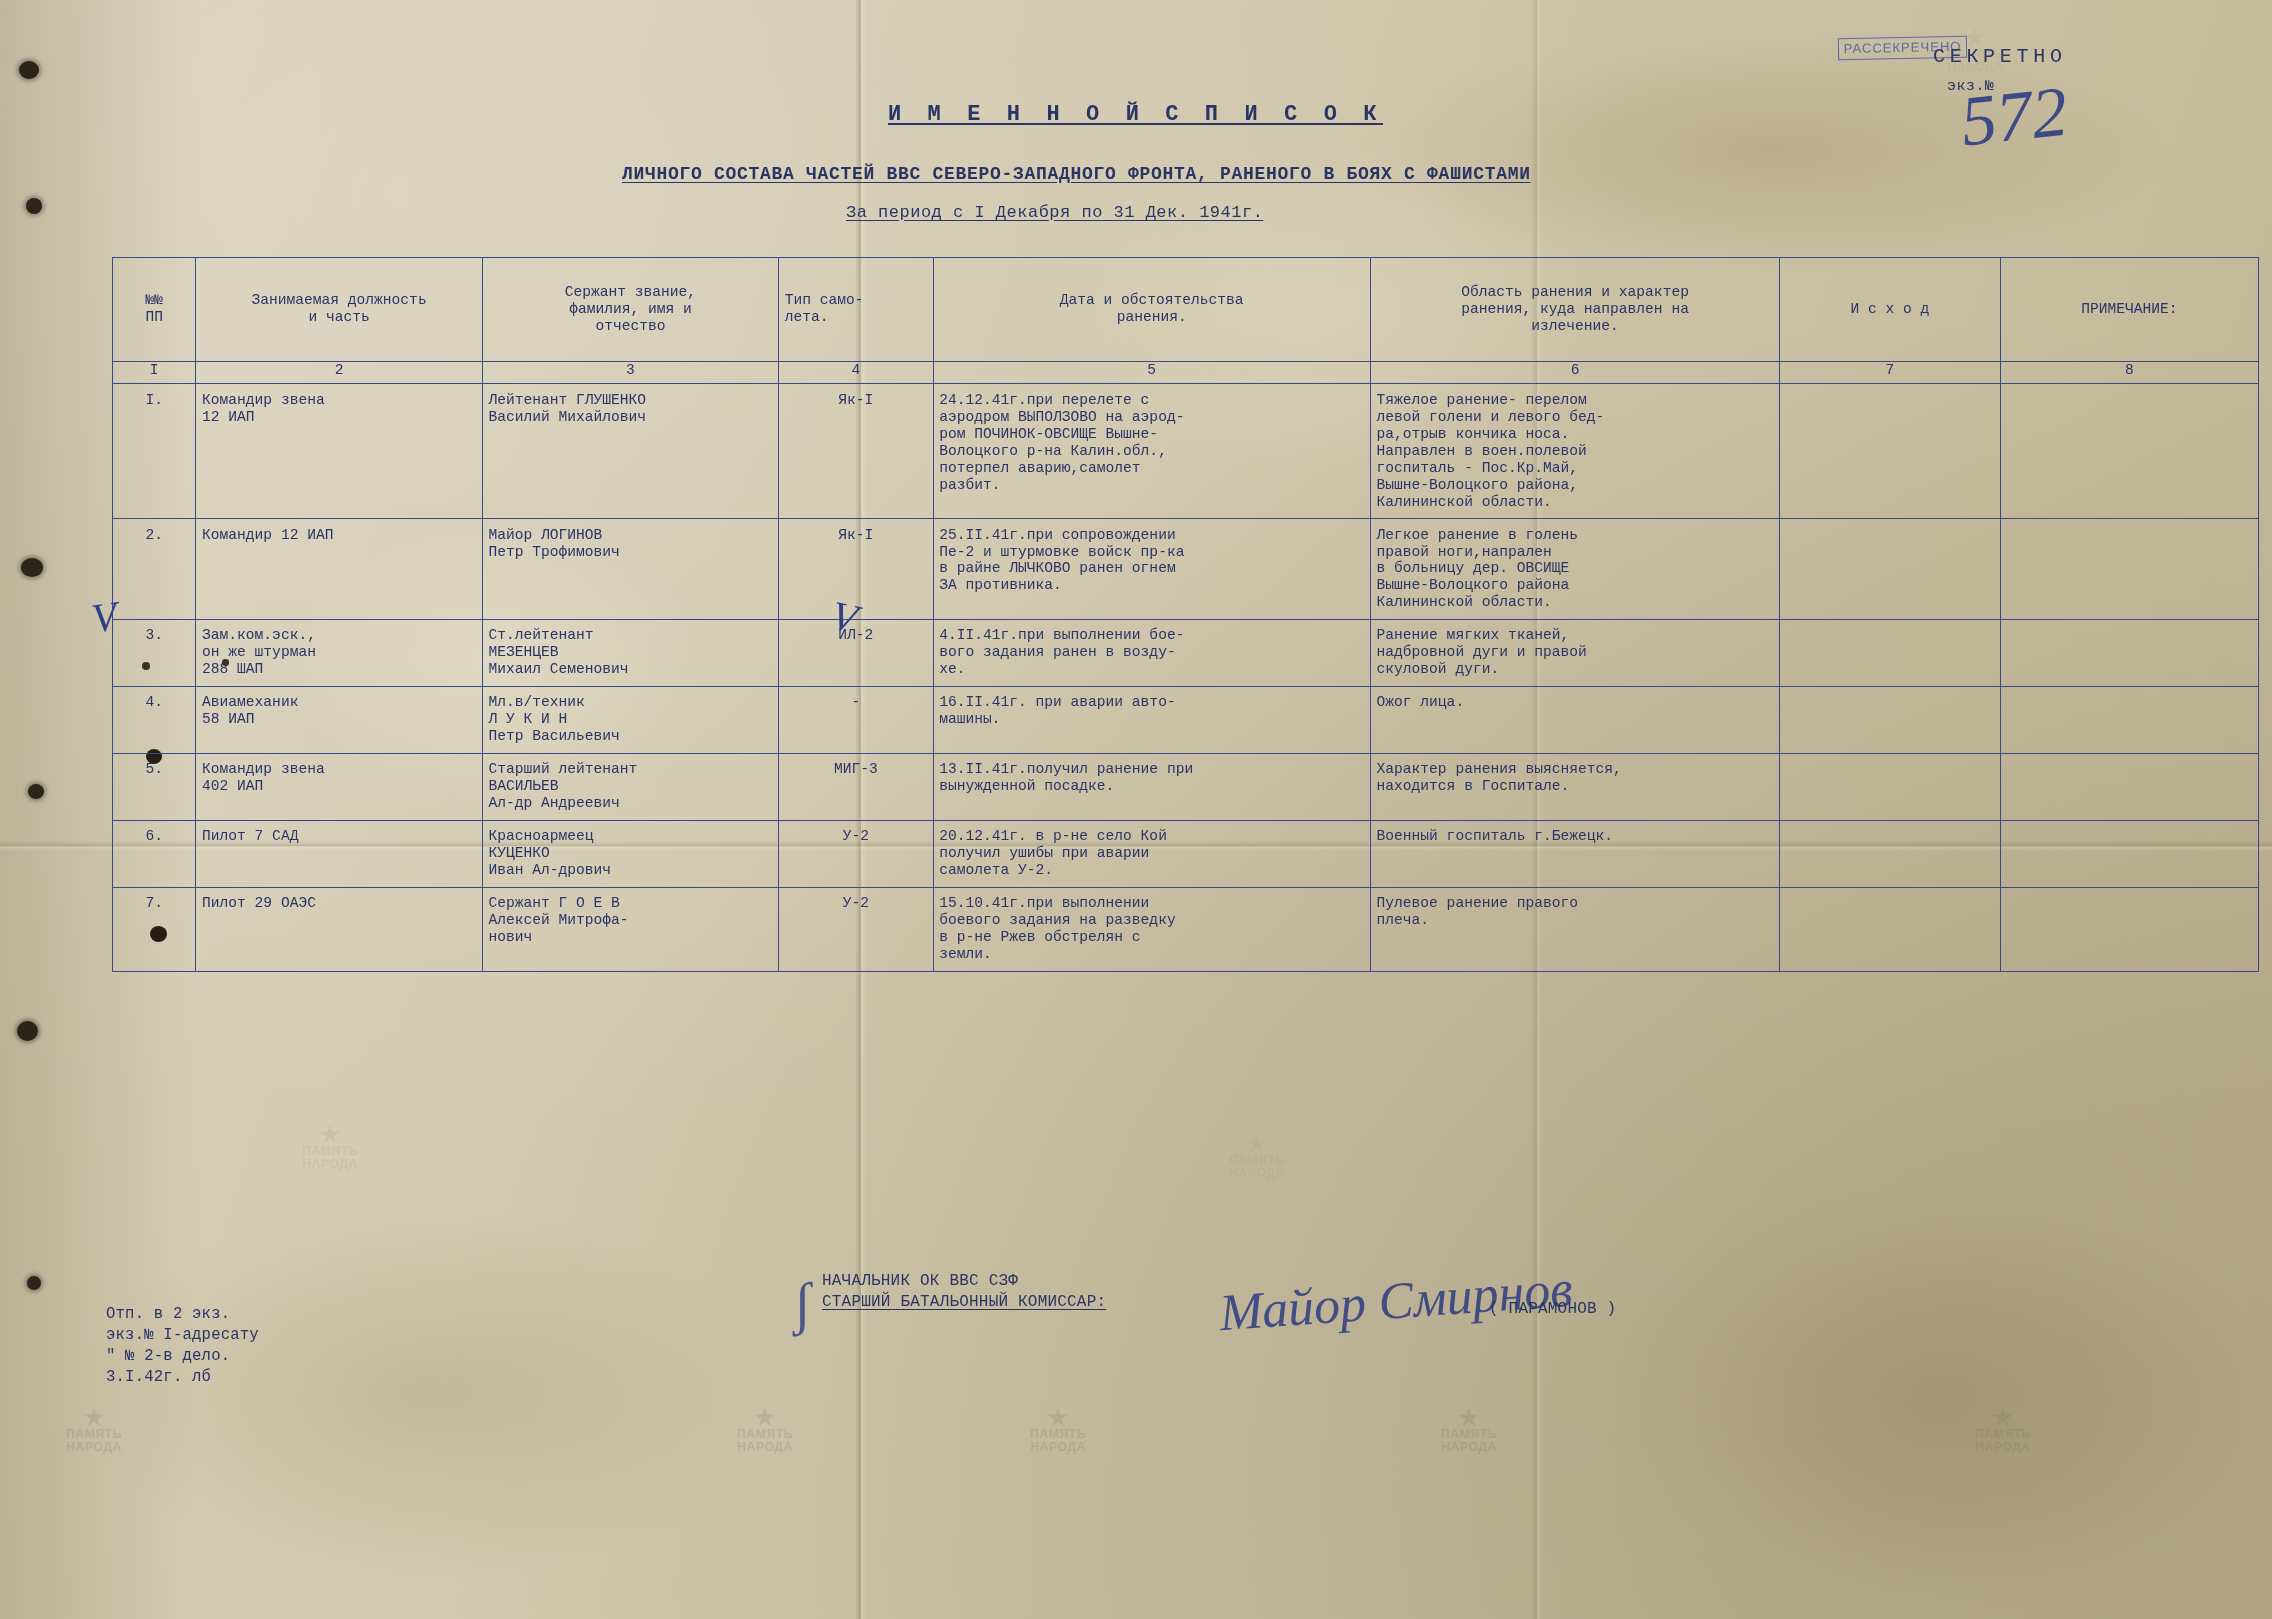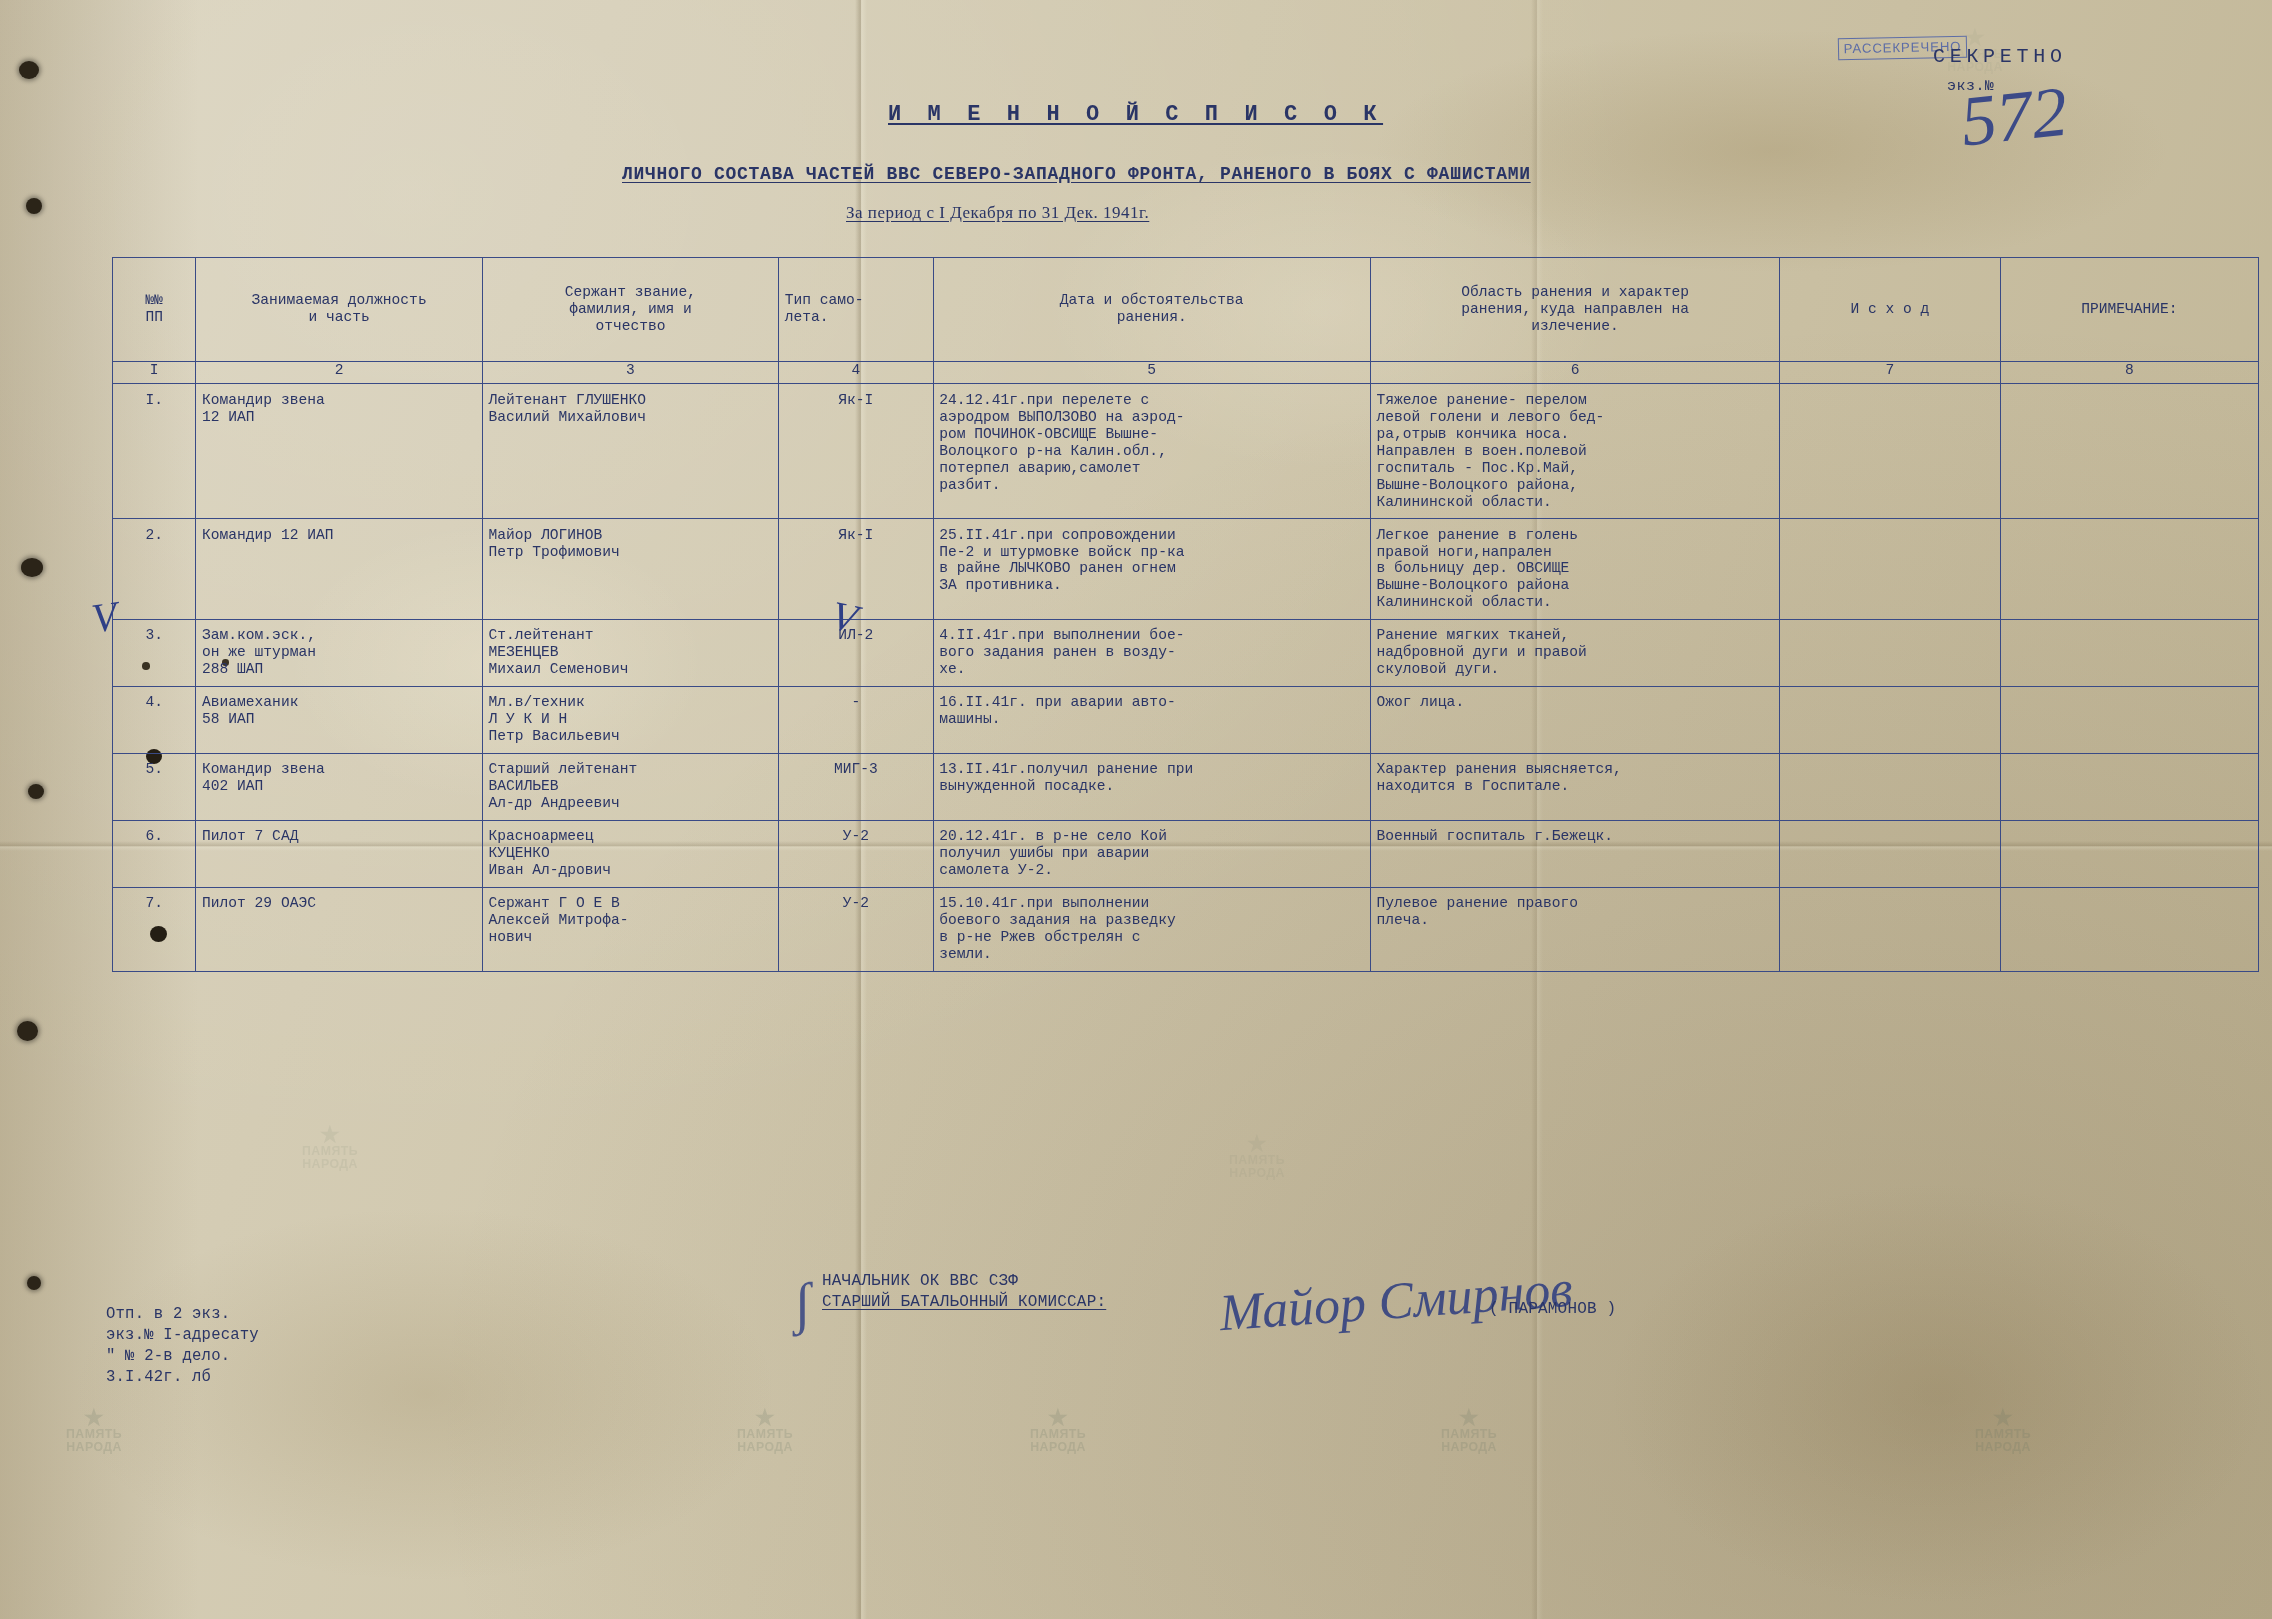--- a/index.html
+++ b/index.html
@@ -76,21 +76,21 @@
   #title {
     position: absolute; left: 888px; top: 102px;
     font-size: 22px; font-weight: bold; letter-spacing: 6.6px;
   }
   #subtitle {
     position: absolute; left: 614px; top: 164px;
     font-size: 18px; font-weight: bold; letter-spacing: 0.7px; margin-left: 8px;
   }
   #period {
     position: absolute; left: 846px; top: 203px;
-    font-size: 17px; letter-spacing: 0.5px; font-family: Liberation Serif, serif;
+    font-size: 17px; letter-spacing: 0.5px;
   }
 
   
   #declass-stamp {
     position: absolute; left: 1838px; top: 37px;
     border: 1.9px solid #4a5fa8;
     color: #4a5fa8;
     font-size: 13.2px;
     padding: 1.9px 4.7px 2.8px 4.7px;
     letter-spacing: 0.9px;

